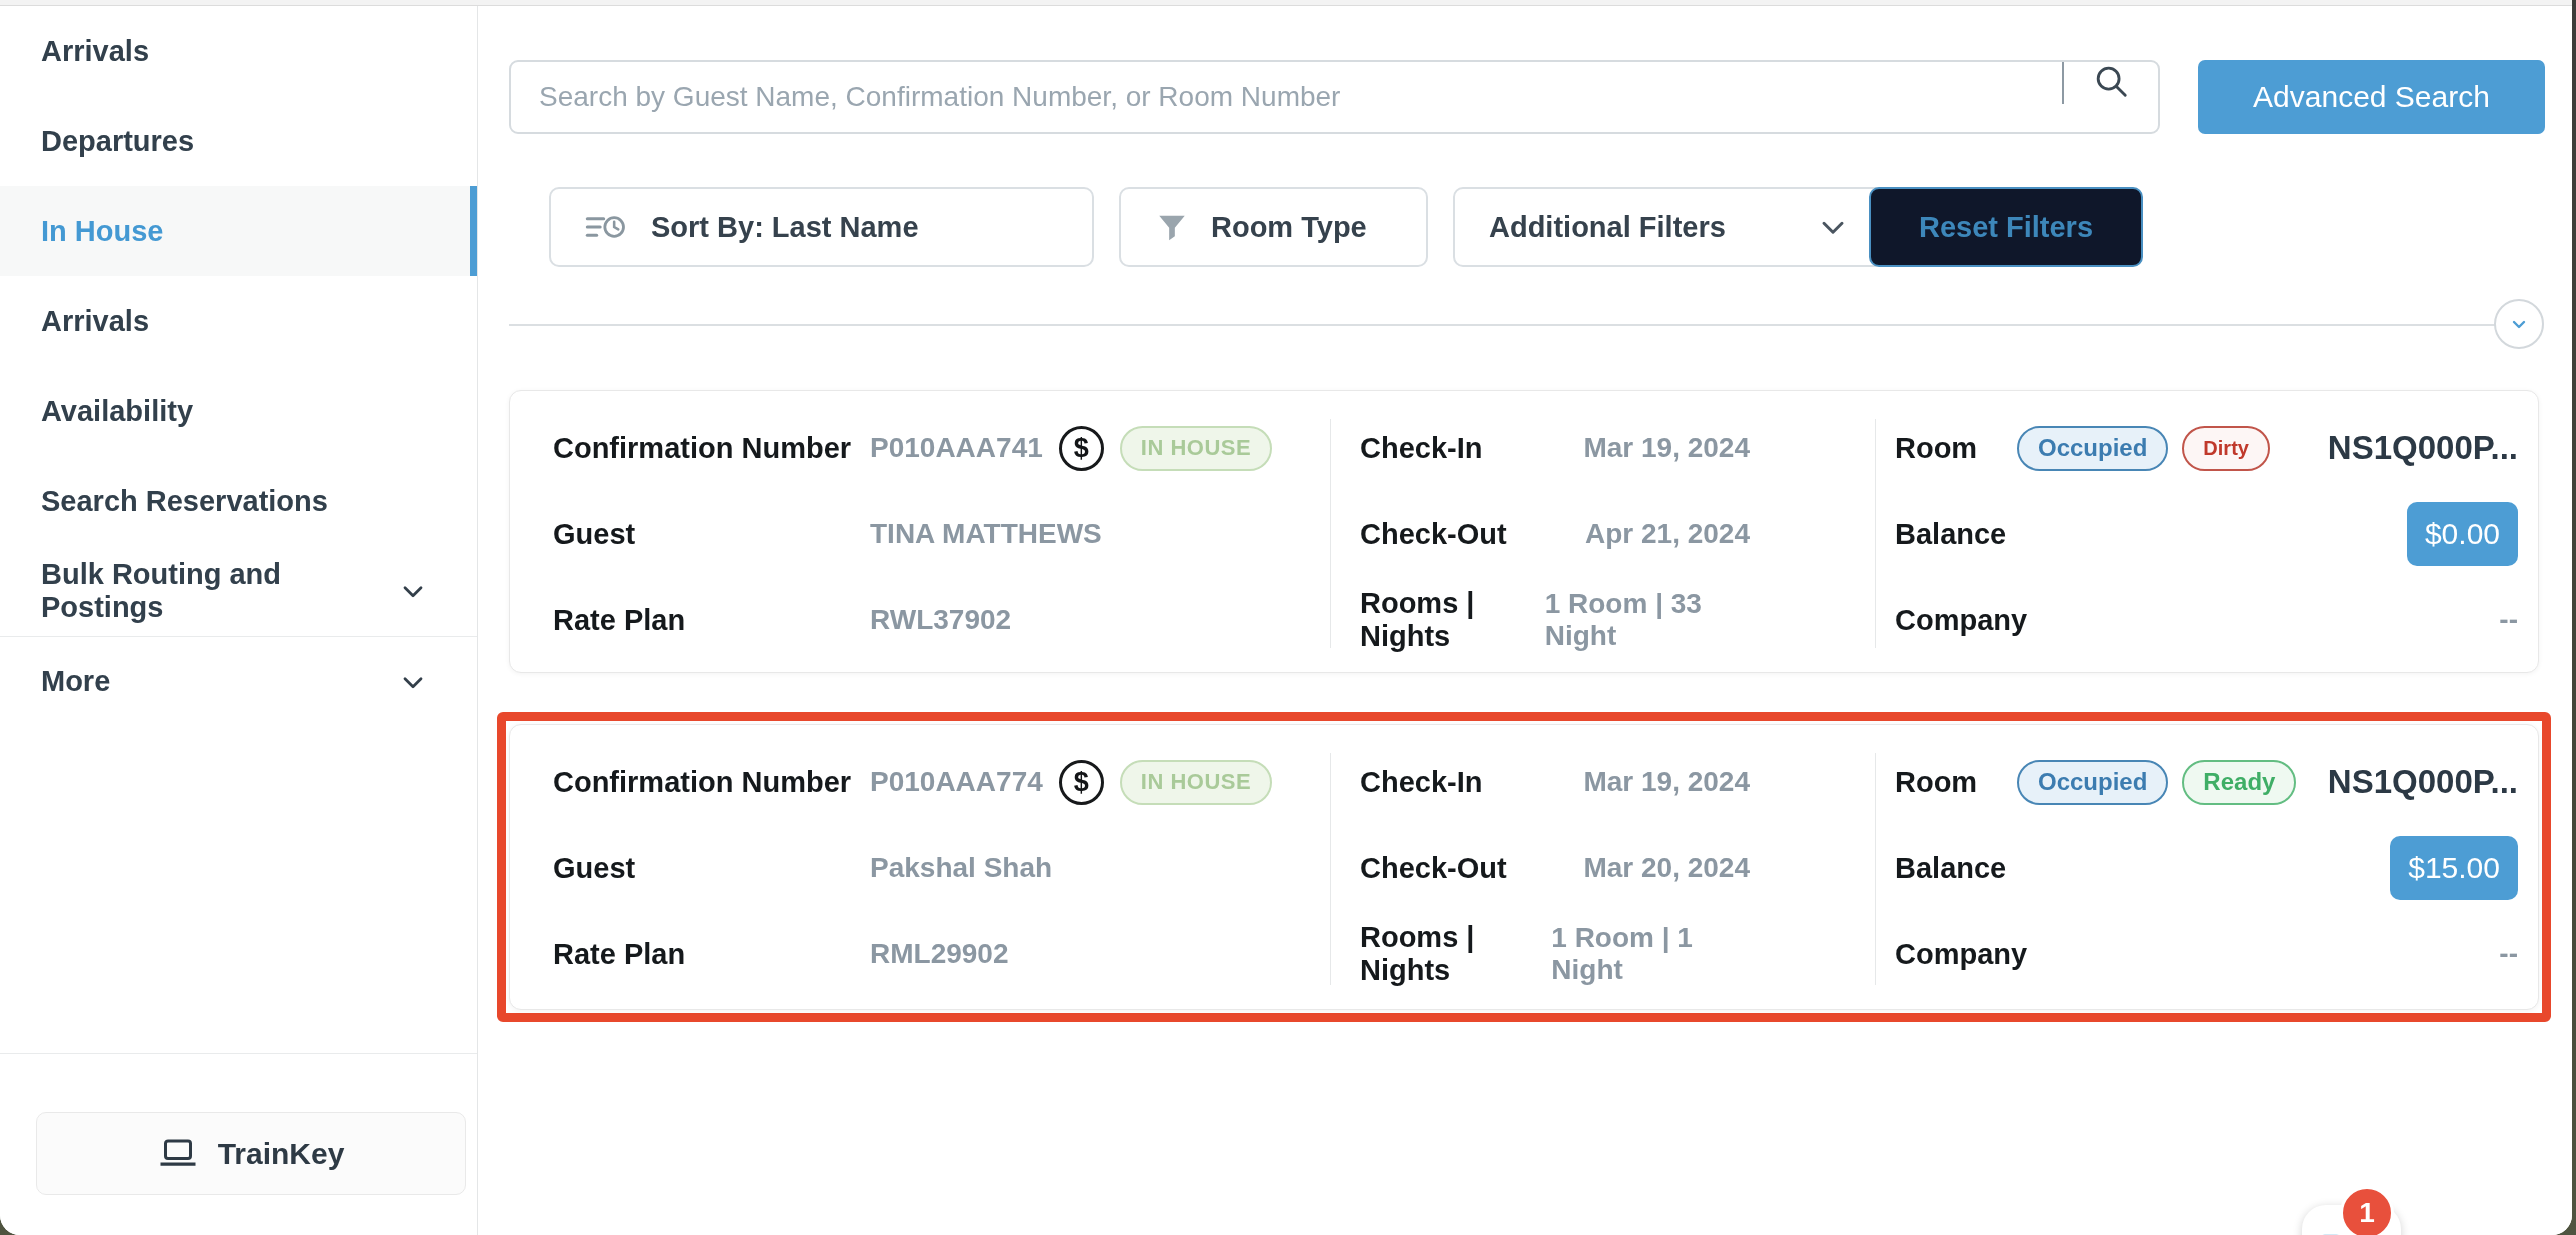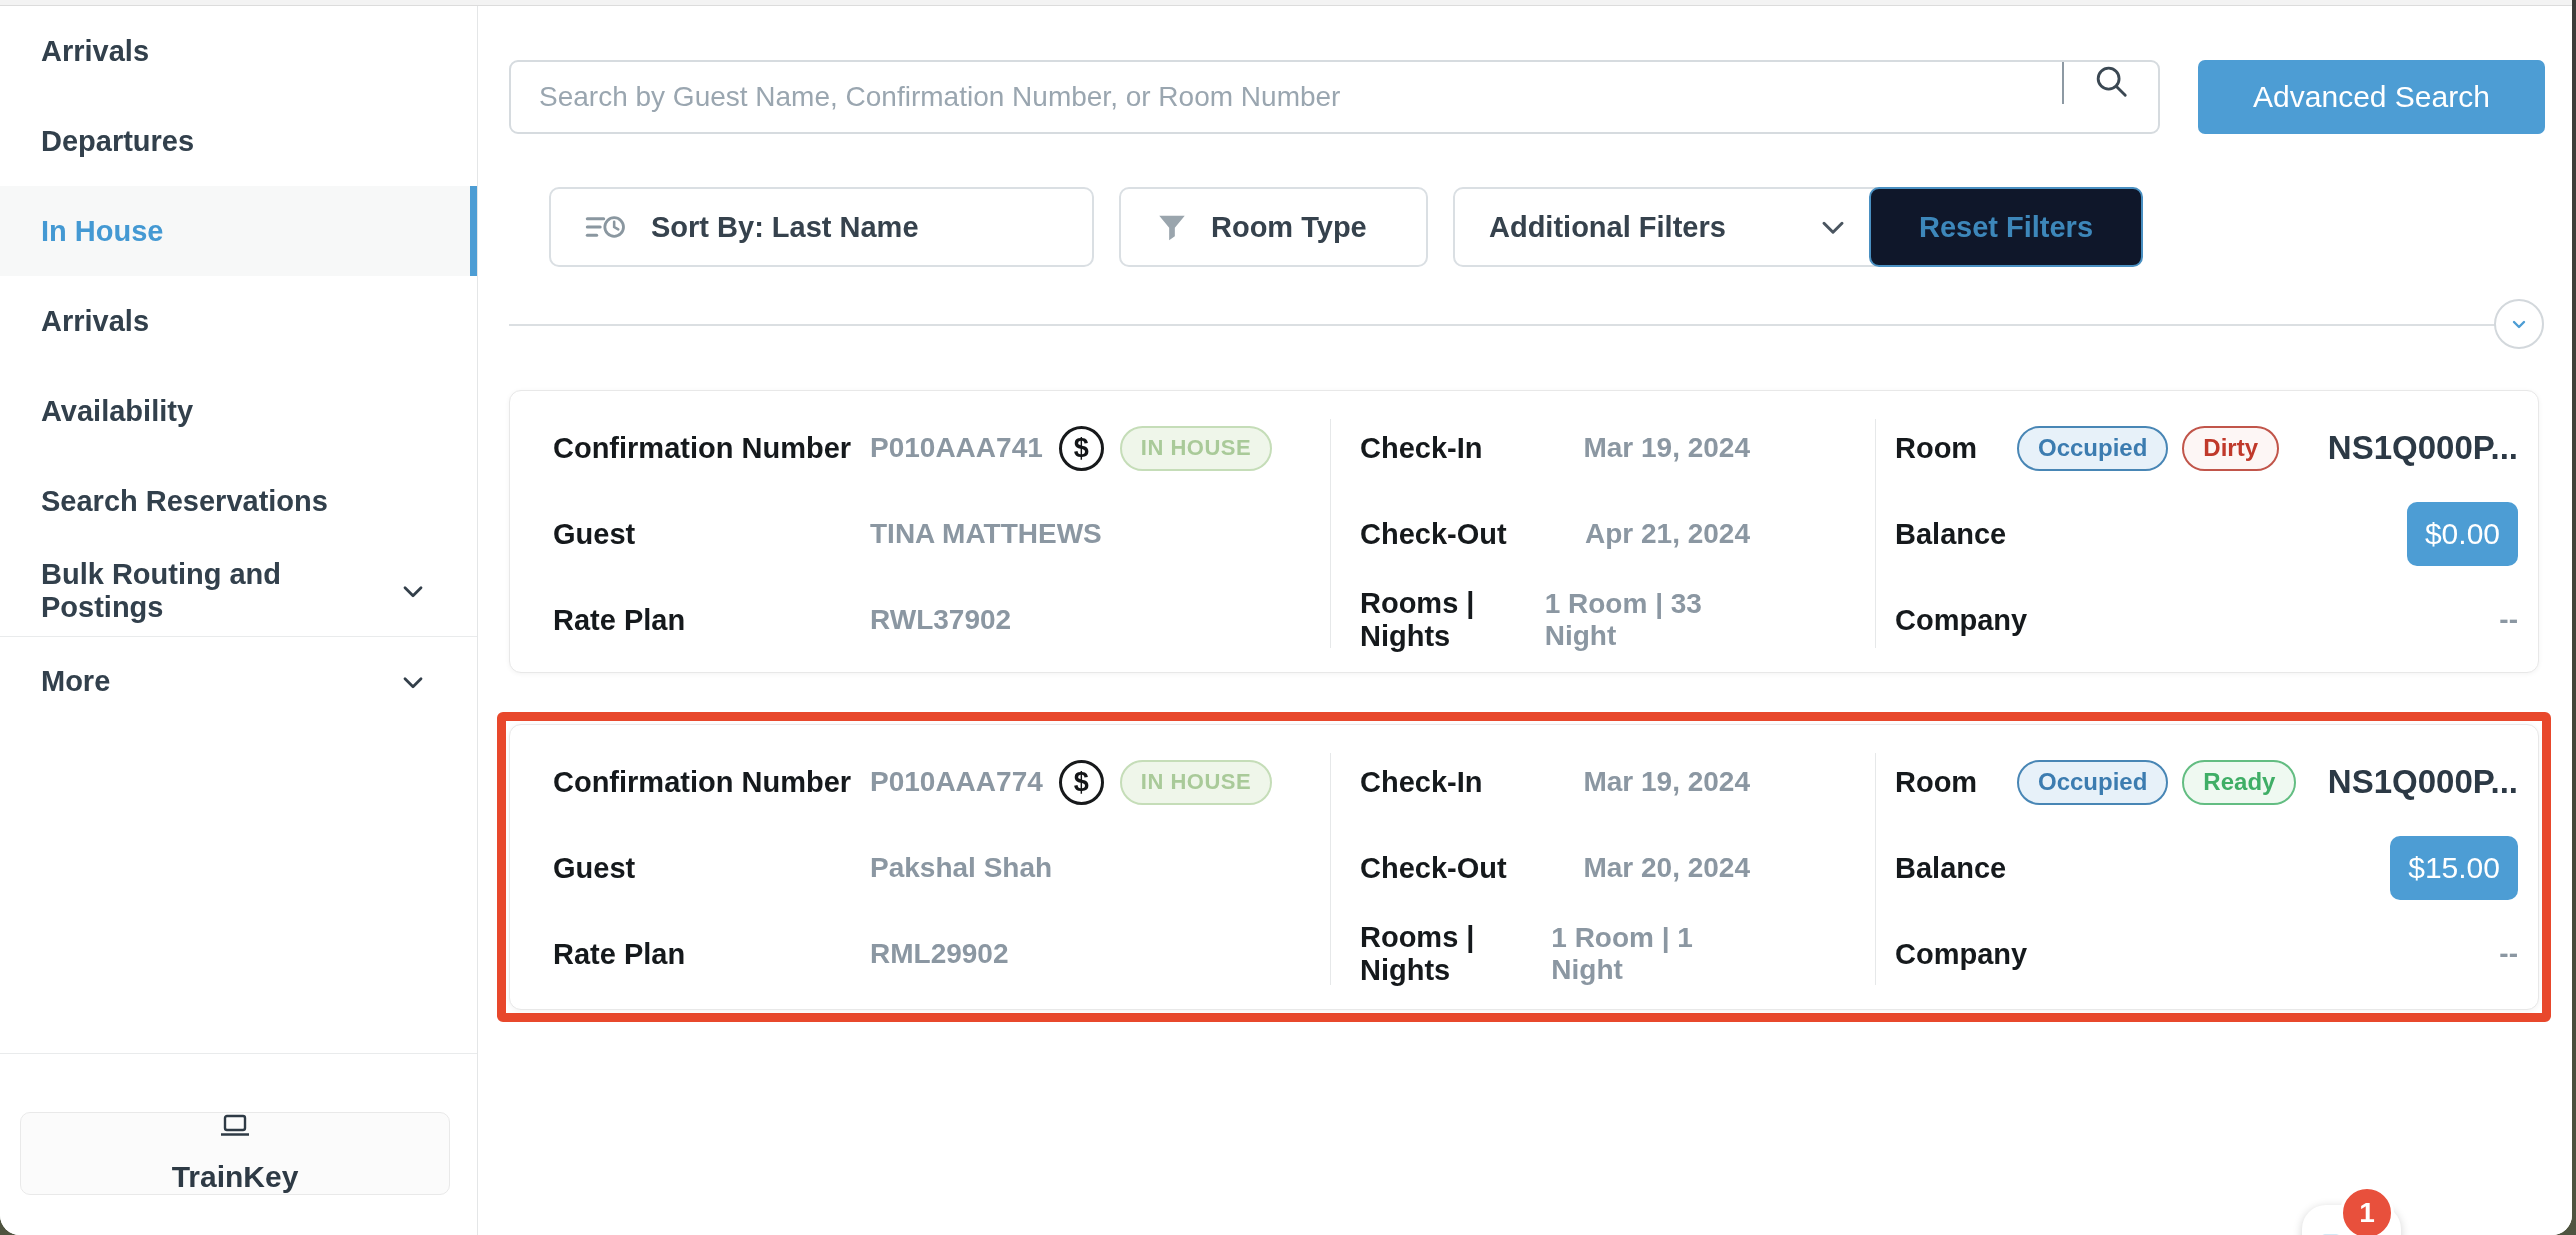--- a/index.html
+++ b/index.html
@@ -13,24 +13,24 @@
 
   
   .sidebar { position:absolute; left:0; top:6px; bottom:0; width:478px; background:#fff;
              border-right:1px solid #e4e6e7; }
   .nav-item { height:90px; display:flex; align-items:center; padding-left:41px;
               font-size:29px; font-weight:600; color:#32404c; cursor:pointer; }
   .nav-item.active { background:#f7f8f8; color:#4499d3; box-shadow:inset -7px 0 0 #4d9dd4; }
   .nav-item.with-divider { border-top:1px solid #e9ebec; }
   .nav-chevron { margin-left:auto; margin-right:48px; flex:0 0 auto; }
   .sidebar-divider { position:absolute; left:0; top:1047px; width:100%; height:1px; background:#e9ebec; }
-  .trainkey { position:absolute; left:20px; top:1106px; width:430px; height:83px;
+  .trainkey { position:absolute; left:36px; top:1106px; width:430px; height:83px;
               background:#fbfbfb; border:1px solid #e9e9e9; border-radius:10px;
               display:flex; align-items:center; justify-content:center; gap:20px;
-              font-family:"Liberation Sans", sans-serif; font-size:30px; font-weight:700; color:#2e3a45; cursor:pointer;flex-direction:column; }
+              font-family:"Liberation Sans", sans-serif; font-size:30px; font-weight:700; color:#2e3a45; cursor:pointer; }
 
   
   .main { position:absolute; left:479px; top:6px; right:0; bottom:0; background:#fff; }
 
   .search-box { position:absolute; left:30px; top:54px; width:1651px; height:74px;
                 border:2px solid #d6dbdf; border-radius:9px; display:flex; background:#fff; }
   .search-box input { flex:1; border:none; outline:none; font-size:28px; color:#3a4550;
                       padding-left:28px; font-family:"Liberation Sans", sans-serif; background:transparent; }
   .search-box input::placeholder { color:#9aa6b0; }
   .search-sep { width:2px; height:42px; background:#8d99a3; margin-right:28px; }
@@ -75,21 +75,21 @@
   .col1 .lbl { width:317px; flex:0 0 auto; }
   .val { font-size:28px; font-weight:600; color:#8b97a2; }
   .val-group { display:flex; align-items:center; gap:16px; }
   .col2 .row { justify-content:space-between; padding-right:125px; }
   .dollar { width:45px; height:45px; border:3px solid #17191b; border-radius:50%; display:flex;
             align-items:center; justify-content:center; font-size:27px; font-weight:700; color:#131517; cursor:pointer; }
   .pill { display:inline-flex; align-items:center; justify-content:center; height:45px; border-radius:23px;
           padding:0 19px; font-weight:600; }
   .pill-inhouse { border:2px solid #c5ddb8; background:#eff6ea; color:#a9ca99; font-size:22px; letter-spacing:0.5px; }
   .pill-occupied { border:2px solid #4886b5; background:#e7f1f9; color:#3c7cb0; font-size:24px; }
-  .pill-red   { border:2px solid #c1554a; background:#fdf6f5; color:#c0392b; font-size:24px; }
+  .pill-red   { border:2px solid #c1554a; background:#fdf6f5; color:#c0392b; font-size:20px; }
   .pill-green { border:2px solid #63bd82; background:#eff9f1; color:#3fae66; font-size:24px; }
   .col3 .lbl.room-lbl { width:122px; flex:0 0 auto; }
   .pill-pair { display:flex; gap:14px; }
   .room-number { margin-left:auto; font-size:33px; font-weight:700; color:#2c3945; }
   .balance-chip { margin-left:auto; min-width:103px; height:64px; padding:0 18px; background:#4d9dd4;
                   border-radius:10px; color:#fff; font-size:30px; display:inline-flex; align-items:center;
                   justify-content:center; cursor:pointer; }
   .company-val { margin-left:auto; }
 
   

